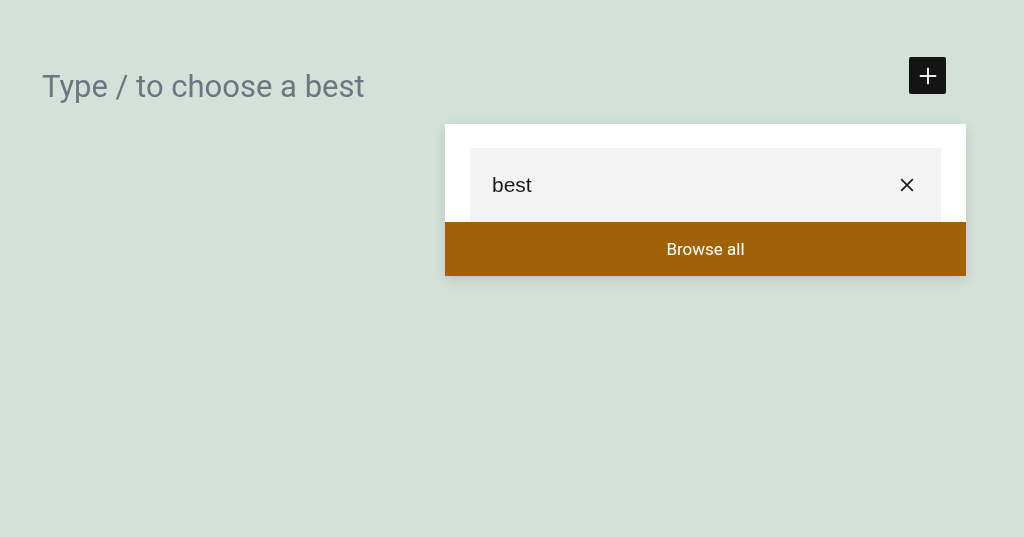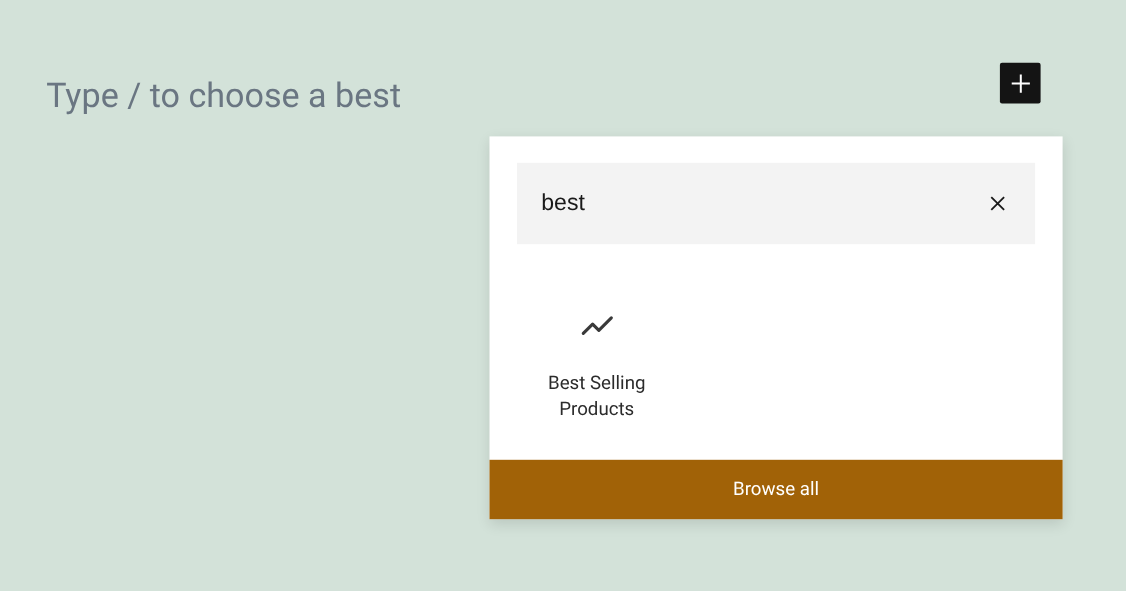--- a/index.html
+++ b/index.html
@@ -130,25 +130,15 @@
 
   <div class="search-row">
     <input class="search-input" value="best" style="">
     <div class="clear-btn">
       <svg width="20" height="20" viewBox="0 0 24 24" fill="none">
           <path d="M5 5l14 14M19 5L5 19"></path>
         </svg>
     </div>
   </div>
 
-  <div class="results">
-    <div class="block-item">
-      <div class="icon-wrap">
-        <svg width="34" height="34" viewBox="0 0 24 24" fill="none" stroke-width="2">
-            <polyline points="3,17 9,11 13,15 21,7" stroke-linecap="round" stroke-linejoin="round"></polyline>
-          </svg>
-      </div>
-      <div class="bl-label">Best Selling Products</div>
-    </div>
-  </div>
 
   <div class="browse-all">Browse all</div>
 </div>
 
 </body></html>

